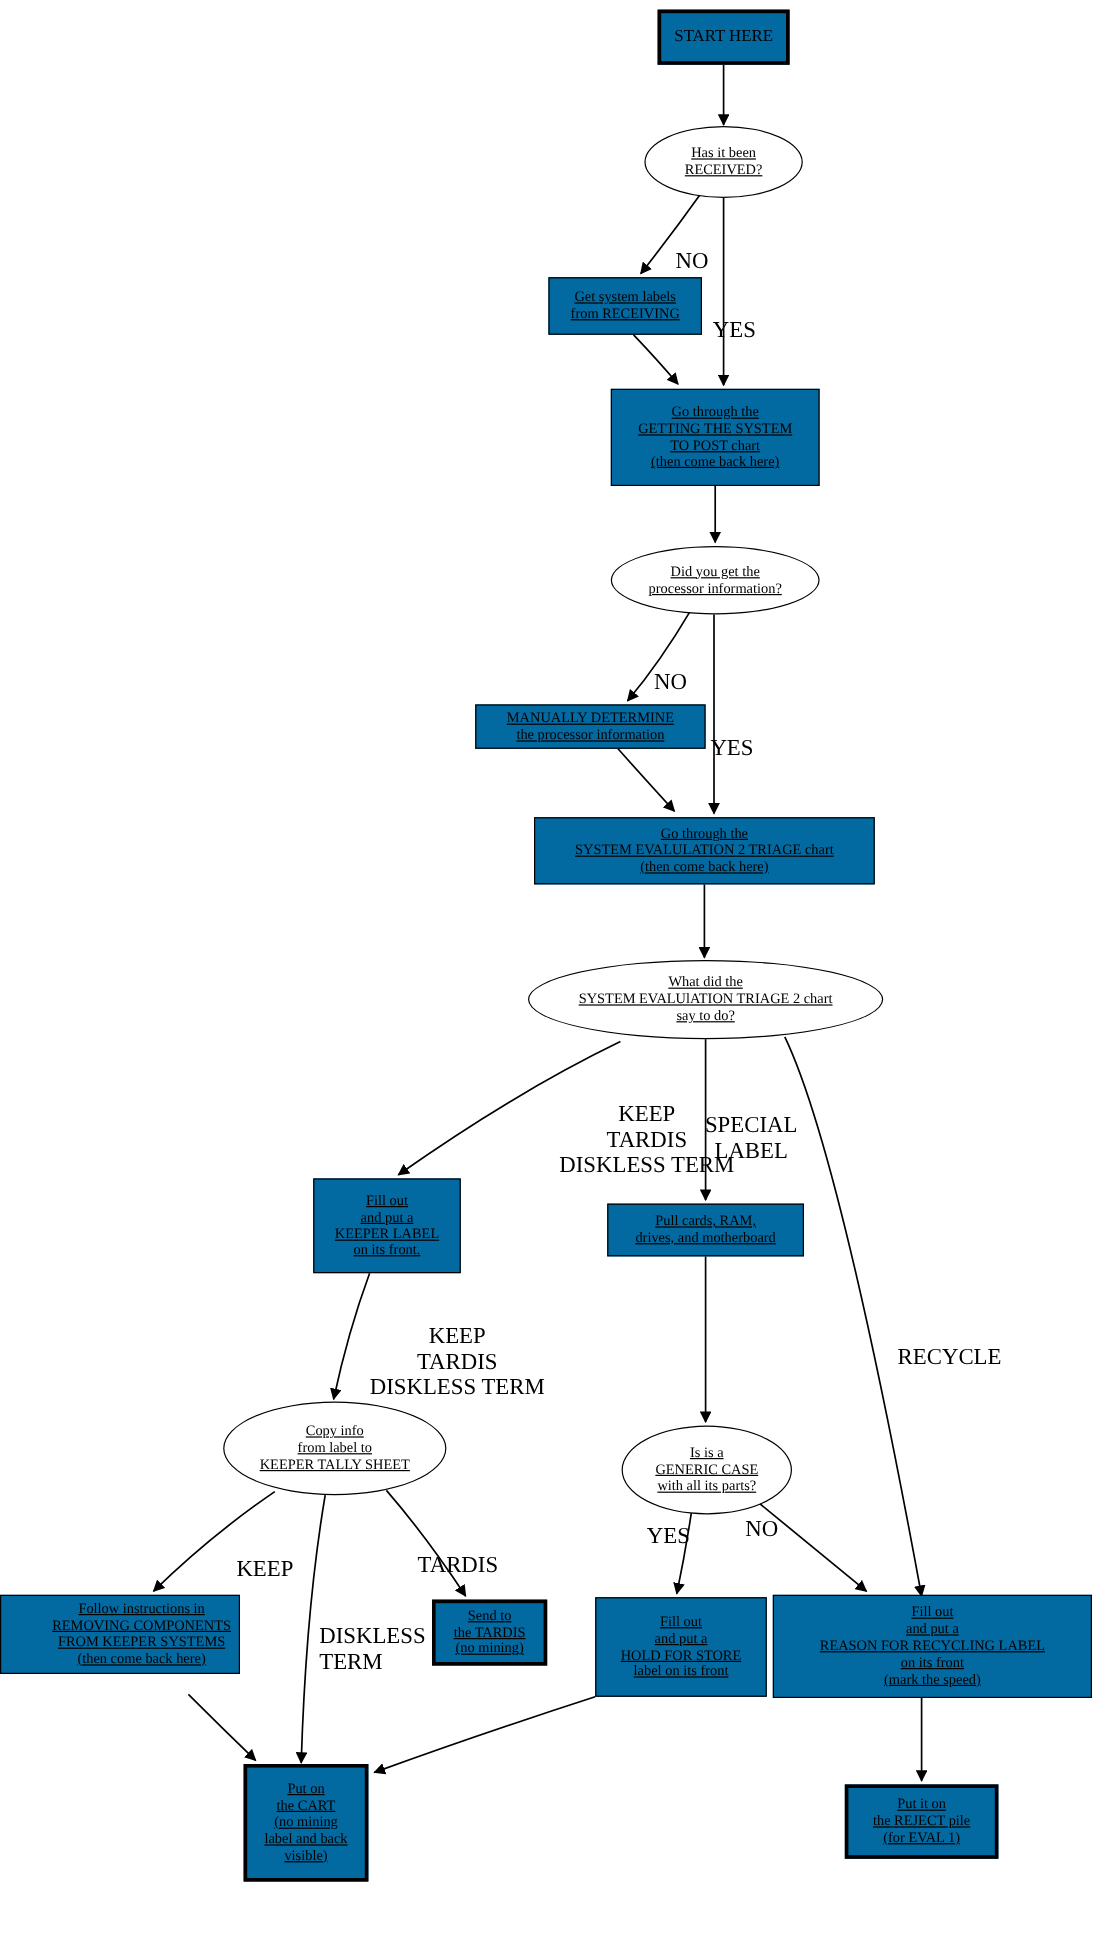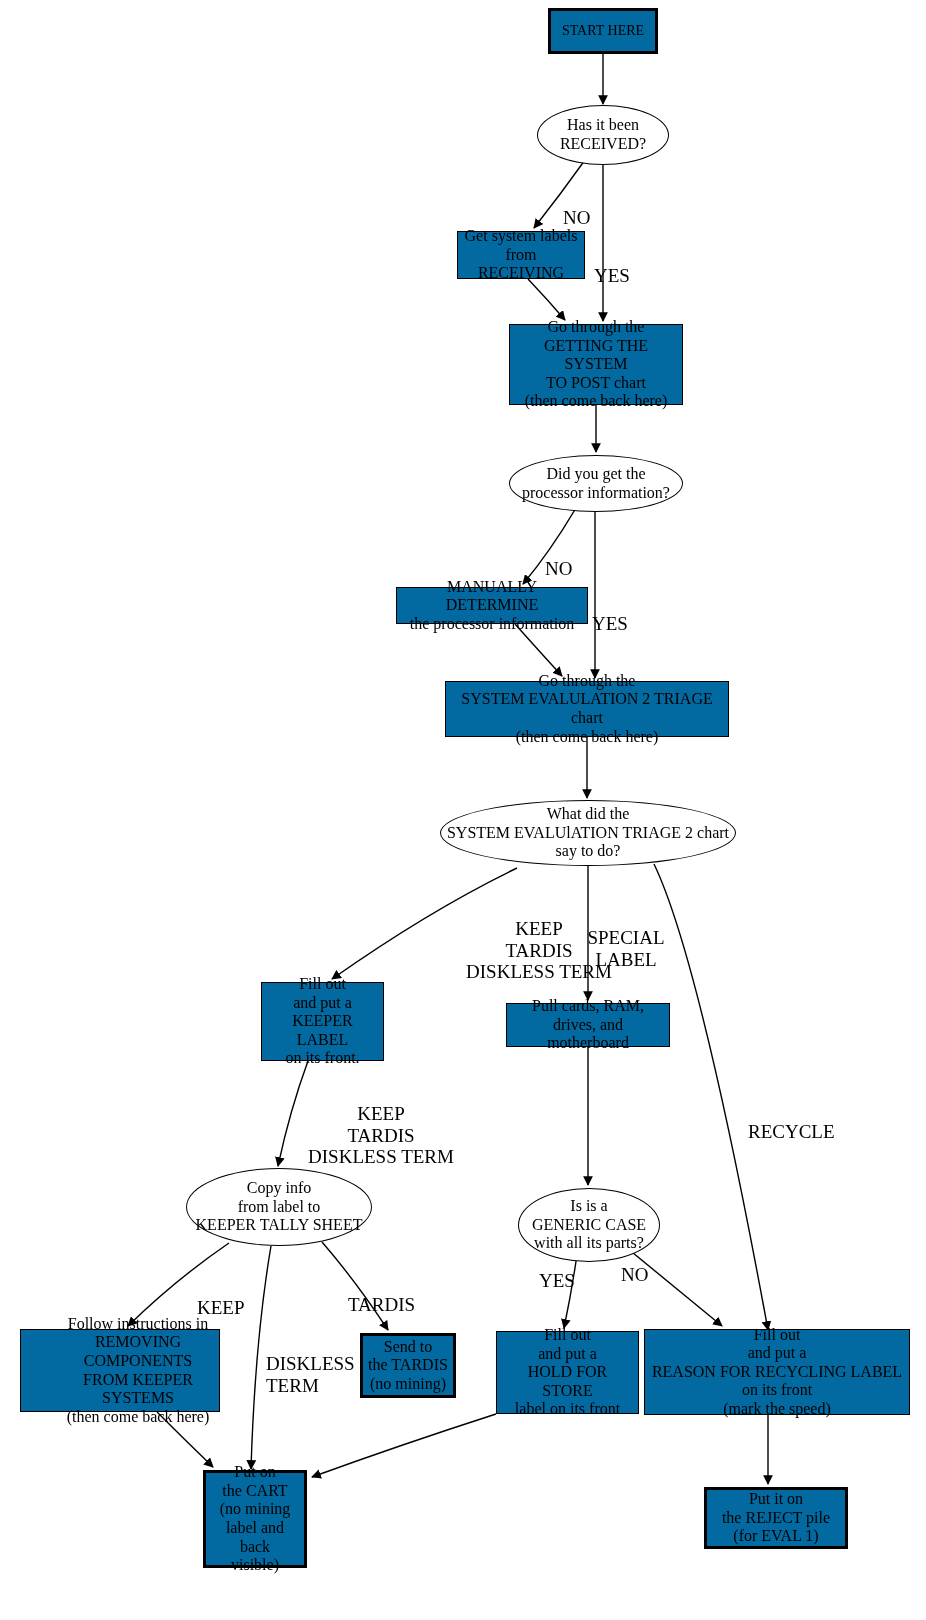--- a/index.html
+++ b/index.html
@@ -51,21 +51,21 @@
     background: #ffffff;
   }
   .edge-label {
     position: absolute;
     color: #000000;
     white-space: pre-line;
     text-align: center;
     line-height: 1.12;
     font-family: "Liberation Serif", "DejaVu Serif", serif;
   }
-  .f13 { font-size: 16px; }
+  .f13 { font-size: 12px; text-decoration: underline; }
   .f14 { font-size: 14px; }
   .f17 { font-size: 19px; }
 </style>
 </head>
 <body>
 
 <div id="canvas">
 
   <svg class="edges" viewBox="0 0 926 1620" xmlns="http://www.w3.org/2000/svg">
     <defs>
@@ -181,28 +181,28 @@
 from label to
 KEEPER TALLY SHEET</span>
   </div>
 
   <div class="node ellipse f13" style="left:518px; top:1188px; width:142px; height:74px;">
     <span class="txt">Is is a
 GENERIC CASE
 with all its parts?</span>
   </div>
 
-  <div class="node box f13" style="left:20px; top:1329px; width:200px; height:83px;padding-left:36px;">
+  <div class="node box f13" style="left:0; top:1329px; width:200px; height:66px;padding-left:36px;">
     <span class="txt">Follow instructions in
 REMOVING COMPONENTS
 FROM KEEPER SYSTEMS
 (then come back here)</span>
   </div>
 
-  <div class="node box thick f13" style="left:360px; top:1333px; width:96px; height:65px;">
+  <div class="node box thick f13" style="left:360px; top:1333px; width:96px; height:55px;">
     <span class="txt">Send to
 the TARDIS
 (no mining)</span>
   </div>
 
   <div class="node box f13" style="left:496px; top:1331px; width:143px; height:83px;">
     <span class="txt">Fill out
 and put a
 HOLD FOR STORE
 label on its front</span>
@@ -217,21 +217,21 @@
   </div>
 
   <div class="node box thick f13" style="left:203px; top:1470px; width:104px; height:98px;">
     <span class="txt">Put on
 the CART
 (no mining
 label and back
 visible)</span>
   </div>
 
-  <div class="node box thick f13" style="left:704px; top:1487px; width:144px; height:62px;">
+  <div class="node box thick f13" style="left:704px; top:1487px; width:128px; height:62px;">
     <span class="txt">Put it on
 the REJECT pile
 (for EVAL 1)</span>
   </div>
 
   <div class="edge-label f17" style="left:563px; top:186px;">
     <span>NO</span>
   </div>
 
   <div class="edge-label f17" style="left:594px; top:244px;">

